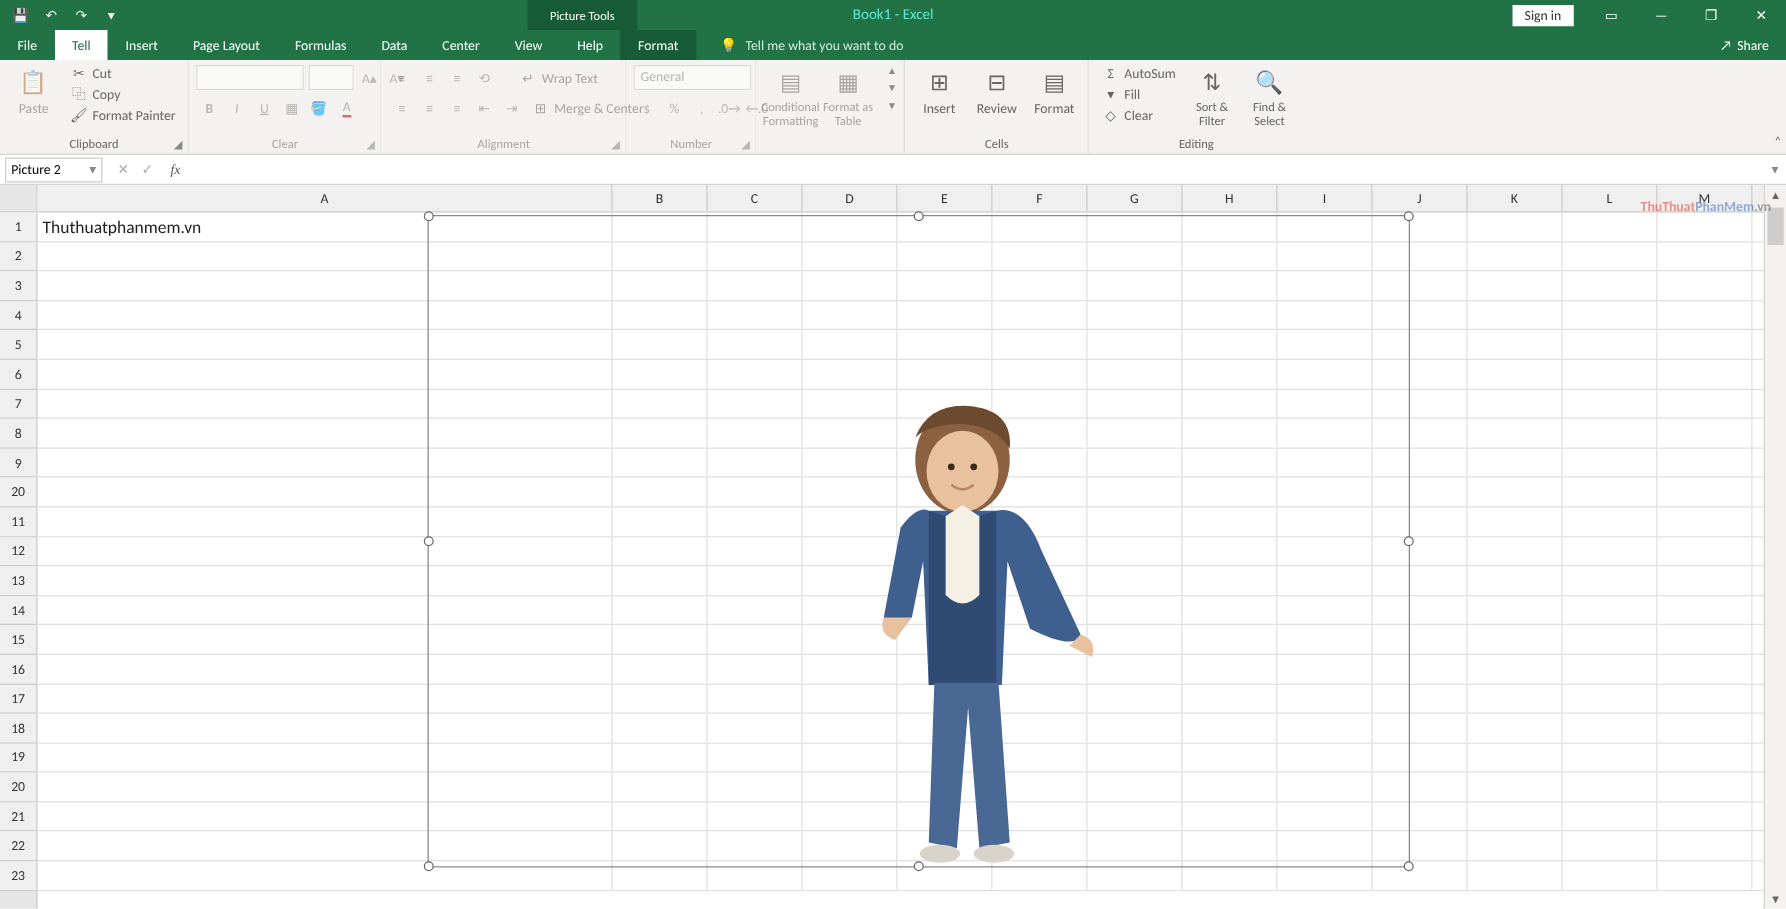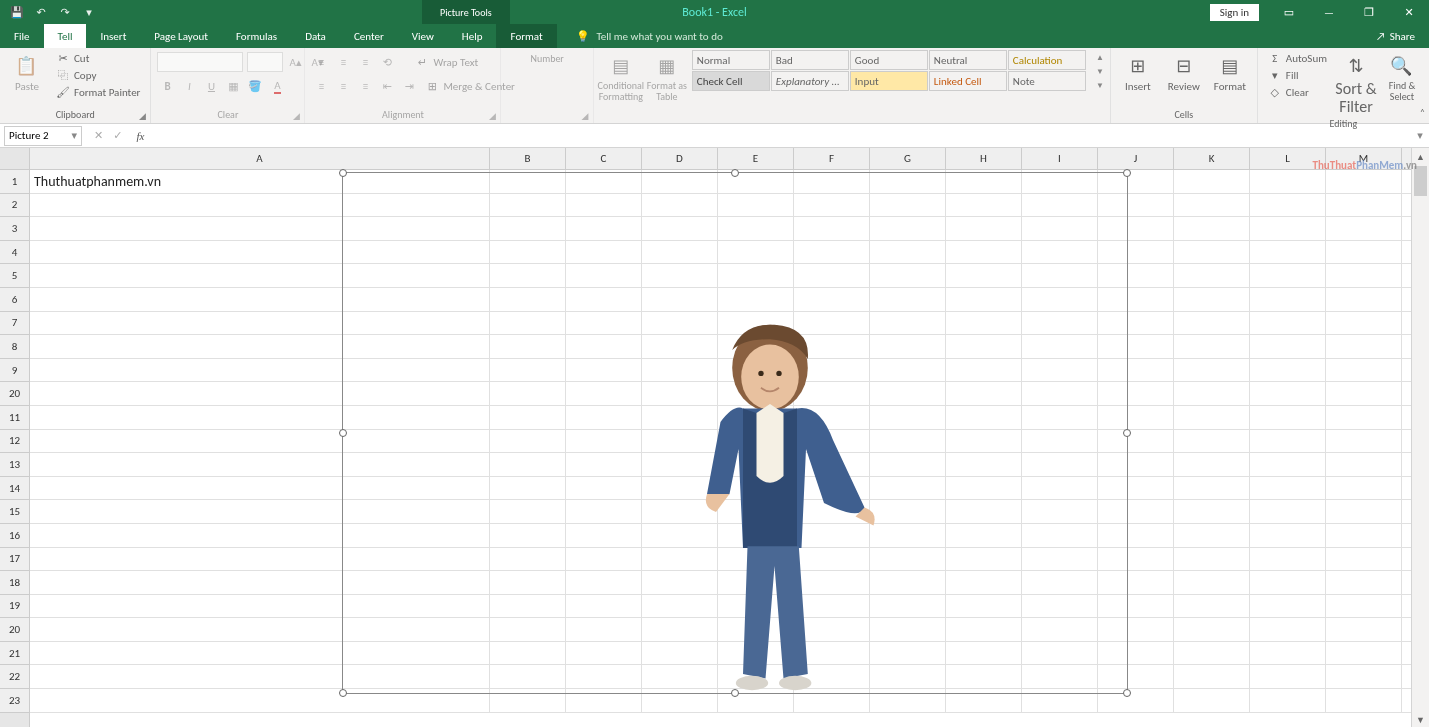--- a/index.html
+++ b/index.html
@@ -205,46 +205,44 @@
             <span class="ic">⊞</span>
             <span>Merge &amp; Center</span>
           </div>
       </div>
     </div>
     <div class="group-label">Alignment</div>
     <div class="dlg-launcher">◢</div>
   </div>
 
   <div class="group disabled" style="width:104px">
+    <div class="group-body" style="flex-direction:column;gap:4px;padding-top:2px">
+      <div class="numbox">General</div>
+      <div class="row">
+        <div class="fmtbtn">$</div>
+        <div class="fmtbtn">%</div>
+        <div class="fmtbtn">,</div>
+        <div class="fmtbtn">.0→</div>
+        <div class="fmtbtn">←.0</div>
+      </div>
+    </div>
     <div class="group-label">Number</div>
     <div class="dlg-launcher">◢</div>
   </div>
 
   <div class="group">
     <div class="group-body">
       <div class="bigbtn disabled">
         <div class="ico">▤</div>
         <span style="font-size:10px;text-align:center;line-height:1.1">Conditional Formatting</span>
       </div>
       <div class="bigbtn disabled">
         <div class="ico">▦</div>
         <span style="font-size:10px;text-align:center;line-height:1.1">Format as Table</span>
       </div>
-      <div id="styles-gallery" style="display:grid;grid-template-columns:repeat(5,78px);gap:1px">
-          <div class="style-cell ">Normal</div>
-          <div class="style-cell ">Bad</div>
-          <div class="style-cell ">Good</div>
-          <div class="style-cell ">Neutral</div>
-          <div class="style-cell calc">Calculation</div>
-          <div class="style-cell check">Check Cell</div>
-          <div class="style-cell explan">Explanatory ...</div>
-          <div class="style-cell input">Input</div>
-          <div class="style-cell linked">Linked Cell</div>
-          <div class="style-cell ">Note</div>
-        </div>
       <div style="width:14px;display:flex;flex-direction:column;justify-content:center;gap:0">
         <div class="fmtbtn" style="height:14px;font-size:8px">▲</div>
         <div class="fmtbtn" style="height:14px;font-size:8px">▼</div>
         <div class="fmtbtn" style="height:14px;font-size:8px">▼</div>
       </div>
     </div>
   </div>
 
   <div class="group">
     <div class="group-body">
@@ -275,21 +273,21 @@
             <span class="ic">▾</span>
             <span>Fill</span>
           </div>
         <div class="smbtn">
             <span class="ic">◇</span>
             <span>Clear</span>
           </div>
       </div>
       <div class="bigbtn">
           <div class="ico">⇅</div>
-          <span style="font-size:16px;text-align:center;line-height:1.1">Sort &amp; Filter</span>
+          <span style="font-size:10px;text-align:center;line-height:1.1">Sort &amp; Filter</span>
         </div>
       <div class="bigbtn">
           <div class="ico">🔍</div>
           <span style="font-size:10px;text-align:center;line-height:1.1">Find &amp; Select</span>
         </div>
     </div>
     <div class="group-label">Editing</div>
   </div>
   <div class="collapse">˄</div>
 </div>

